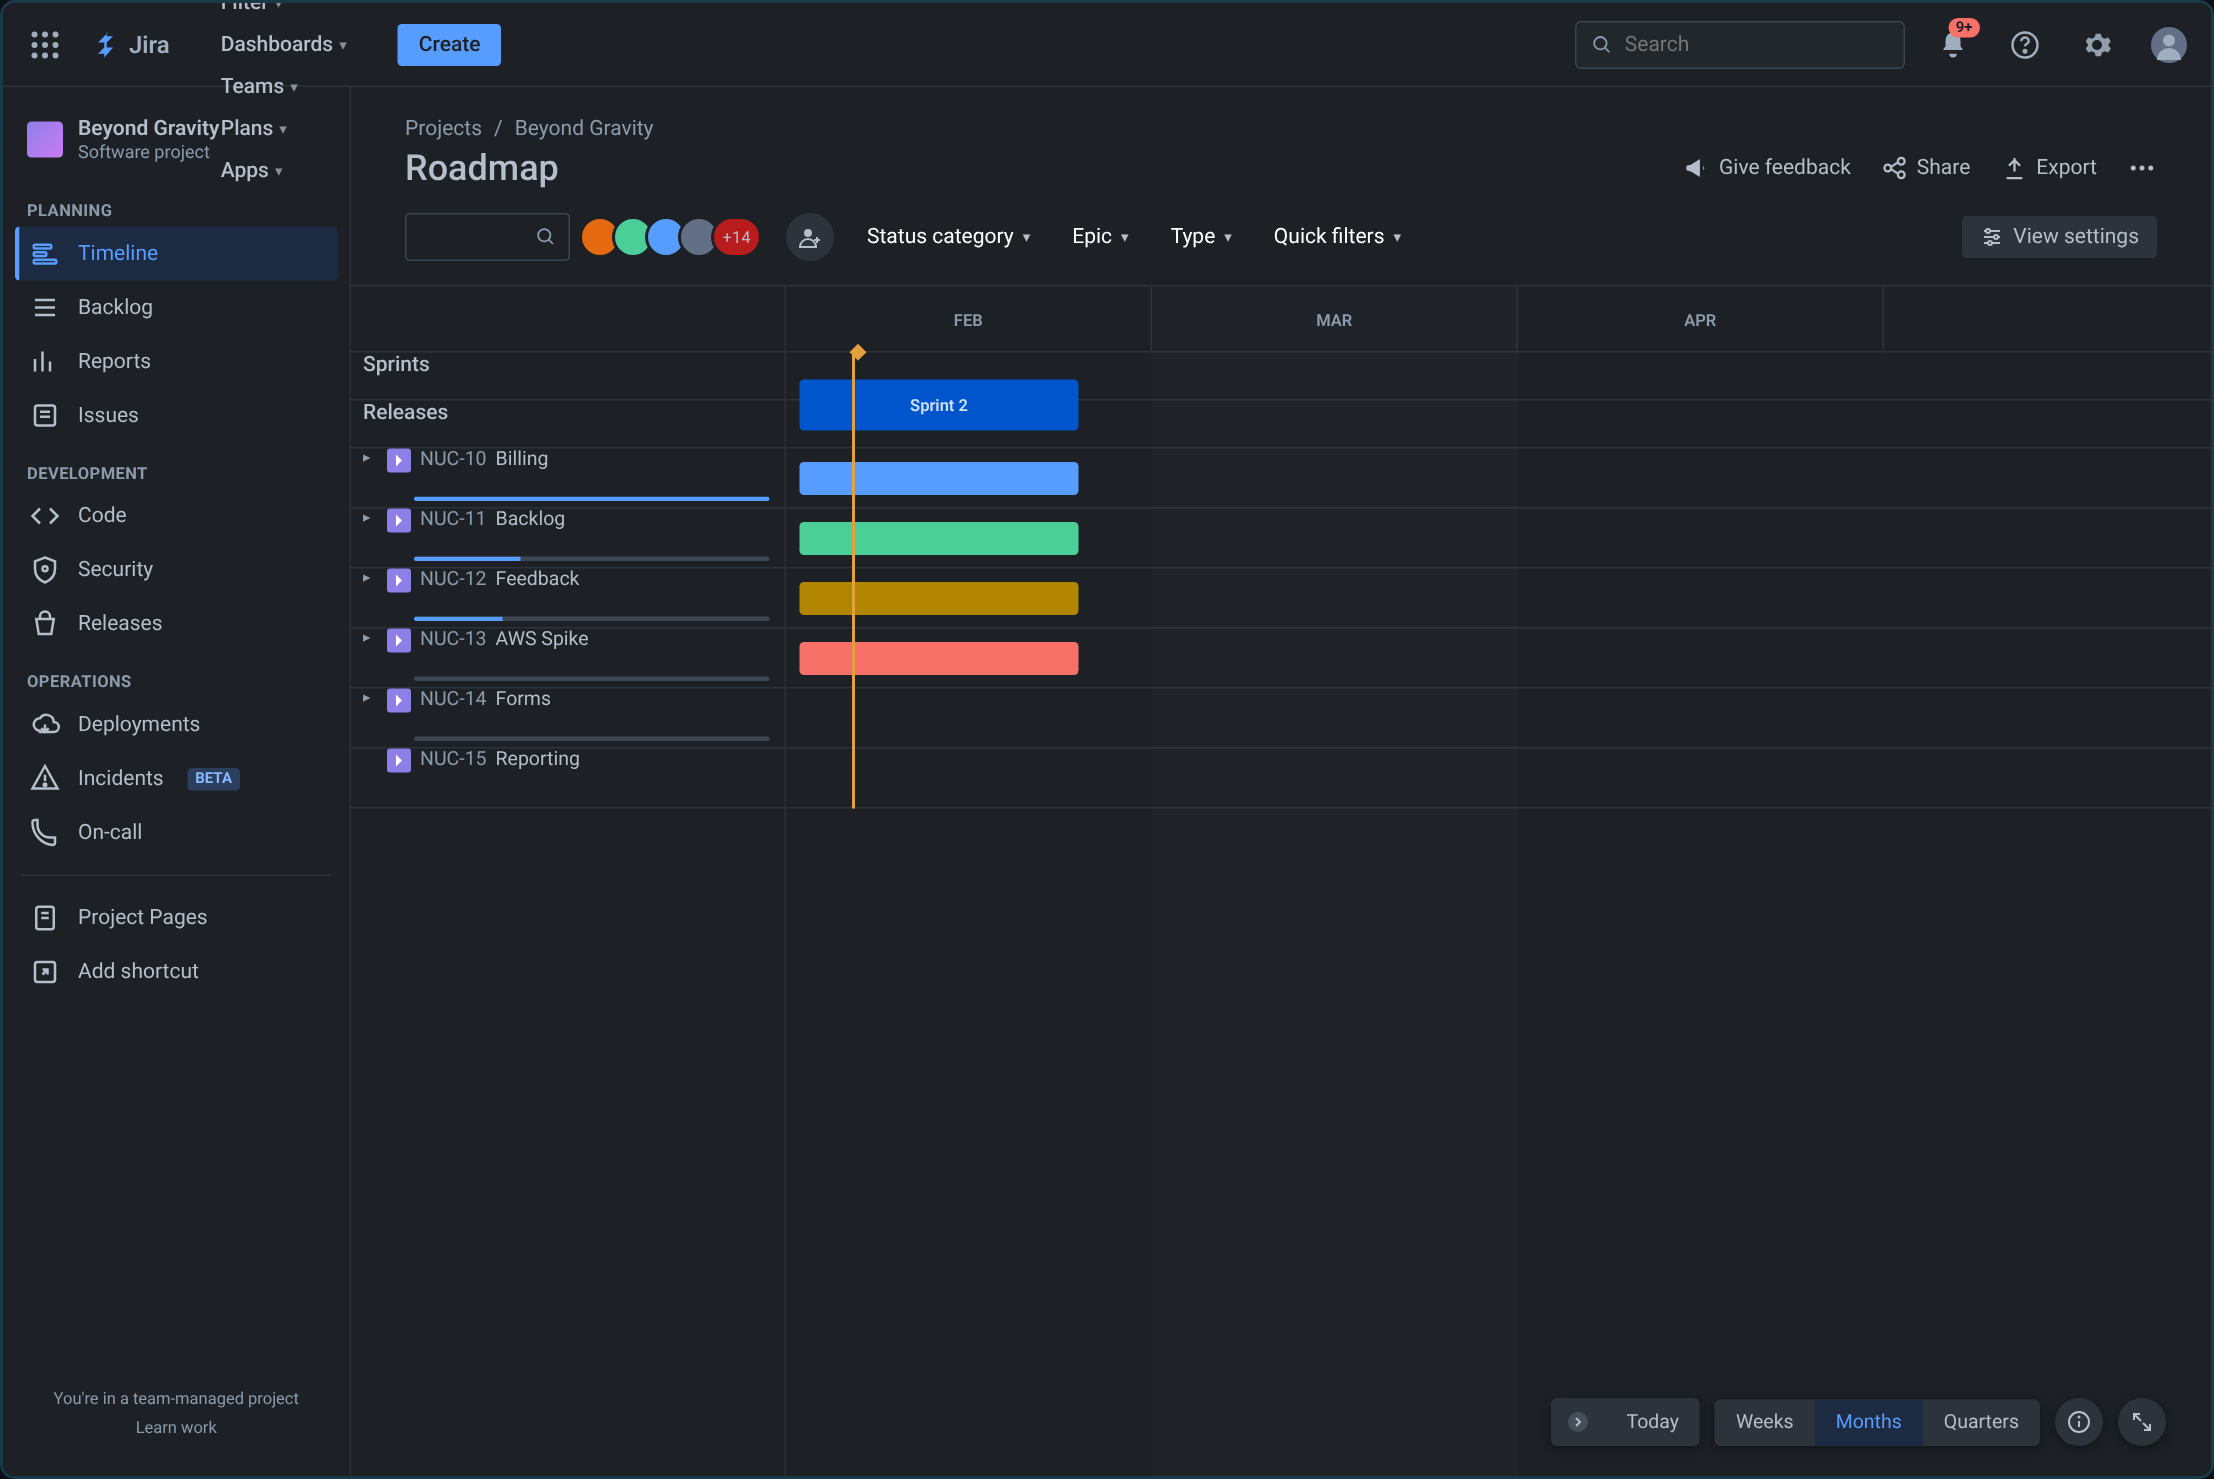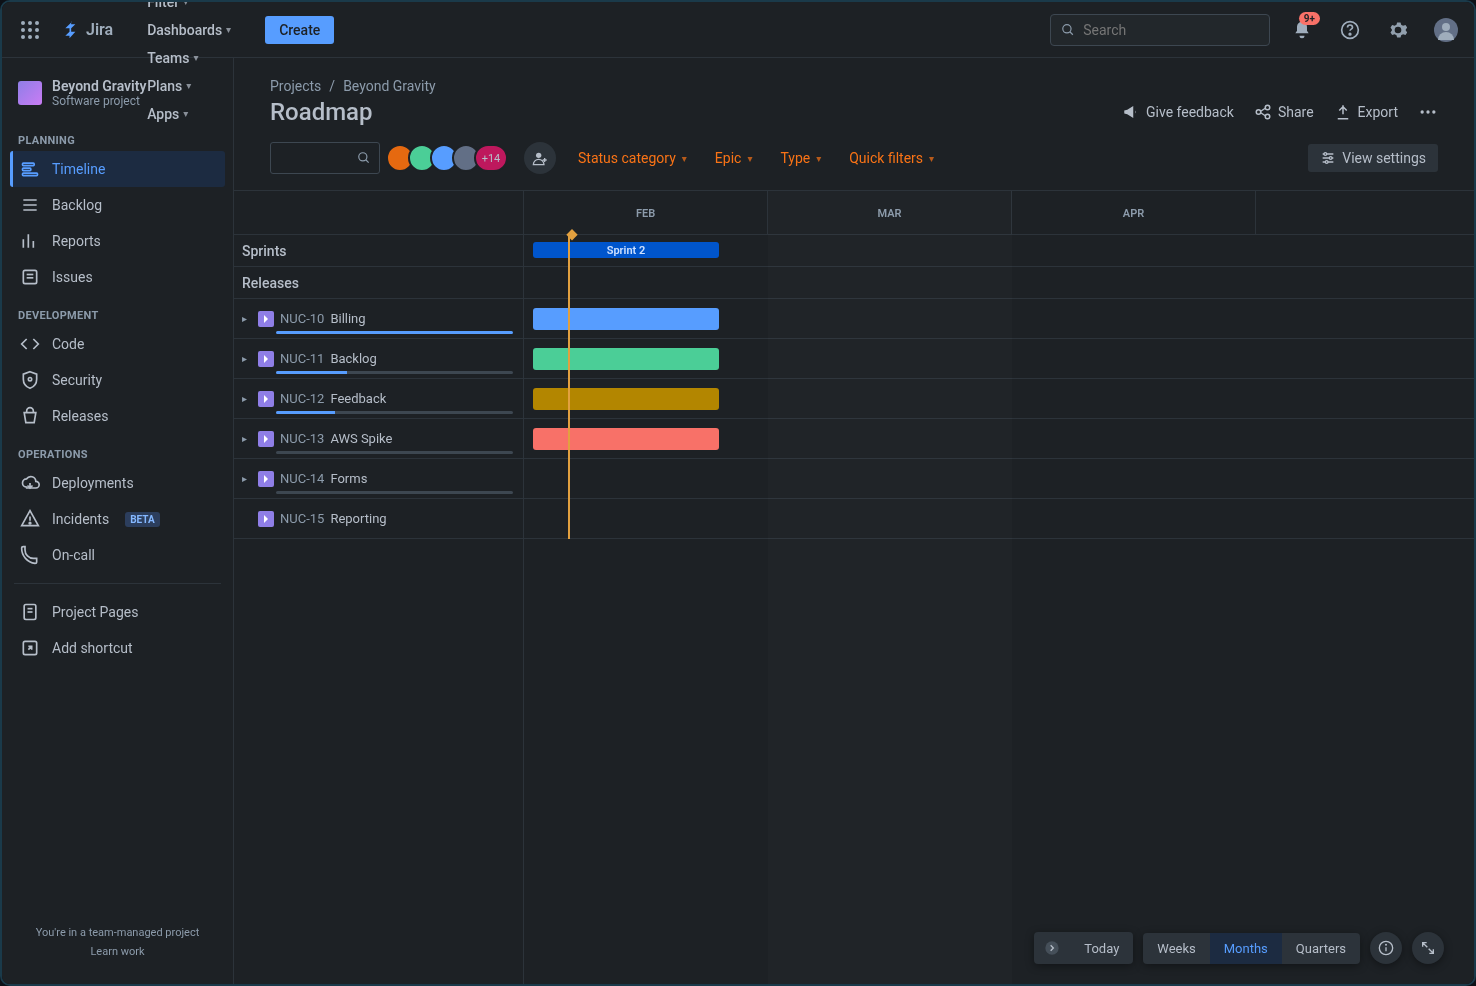--- a/index.html
+++ b/index.html
@@ -34,44 +34,44 @@
 .breadcrumb { padding:20px 36px 0; font-size:14px; color:#8c9bab; display:flex; gap:8px; }
 .page-header { display:flex; align-items:center; justify-content:space-between; padding:4px 36px 16px; }
 .page-title { font-size:24px; font-weight:500; color:#b6bec9; }
 .header-actions { display:flex; gap:20px; align-items:center; color:#b6bec9; font-size:14px; }
 .header-action { display:flex; align-items:center; gap:6px; cursor:pointer; }
 .toolbar { display:flex; align-items:center; gap:12px; padding:0 36px 16px; }
 .mini-search { width:110px; height:32px; border:1px solid #3d4751; border-radius:3px; display:flex; align-items:center; justify-content:flex-end; padding:0 8px; }
 .avatars { display:flex; }
 .avatar { width:28px; height:28px; border-radius:50%; border:2px solid #1d2125; margin-left:-6px; }
 .avatar.a1{background:#e56910} .avatar.a2{background:#4bce97} .avatar.a3{background:#579dff} .avatar.a4{background:#626f86}
-.avatar-count { width:34px; height:28px; border-radius:14px; background:#be185d; color:#b6bec9; font-size:11px; display:flex; align-items:center; justify-content:center; margin-left:-6px; border:2px solid #1d2125; }
+.avatar-count { width:34px; height:28px; border-radius:14px; background:#b91c1c; color:#b6bec9; font-size:11px; display:flex; align-items:center; justify-content:center; margin-left:-6px; border:2px solid #1d2125; }
 .add-person { width:32px; height:32px; border-radius:50%; background:#2c333a; display:flex; align-items:center; justify-content:center; margin-left:4px; cursor:pointer; }
-.filter-dd { display:flex; align-items:center; gap:6px; padding:6px 10px; font-size:14px; color:#f97316; cursor:pointer; }
+.filter-dd { display:flex; align-items:center; gap:6px; padding:6px 10px; font-size:14px; color:#ffffff; cursor:pointer; }
 .toolbar-spacer { flex:1; }
 .view-settings { background:#2c333a; border:none; color:#b6bec9; padding:6px 12px; font-size:14px; border-radius:3px; display:flex; align-items:center; gap:6px; cursor:pointer; }
 .timeline-wrap { flex:1; border-top:1px solid #2c333a; display:flex; overflow:hidden; position:relative; }
 .tl-left { width:290px; border-right:1px solid #2c333a; }
 .tl-right { flex:1; position:relative; overflow:hidden; }
 .tl-header-row { height:44px; border-bottom:1px solid #2c333a; display:flex; }
 .tl-month { flex:none; height:44px; display:flex; align-items:center; justify-content:center; font-size:11px; font-weight:600; color:#8c9bab; border-right:1px solid #2c333a; }
-.tl-row { height:32px; border-bottom:1px solid #2c333a; display:flex; align-items:center; padding:0 8px; font-size:14px; color:#b6bec9; }
+.tl-row { height:32px; border-bottom:1px solid #2c333a; display:flex; align-items:flex-start; padding:0 8px; font-size:14px; color:#b6bec9; }
 .tl-row.epic { height:40px; position:relative; }
 .row-label { font-weight:500; }
 .epic-expand { width:16px; color:#8c9bab; font-size:10px; cursor:pointer; }
 .epic-icon { width:16px; height:16px; background:#8f7ee7; border-radius:2px; display:flex; align-items:center; justify-content:center; margin-right:6px; }
 .epic-key { color:#8c9bab; margin-right:6px; font-size:13px; }
 .epic-title { color:#b6bec9; font-size:13px; }
 .progress-line { position:absolute; bottom:4px; left:42px; right:10px; height:3px; background:#3d4751; border-radius:2px; overflow:hidden; }
 .progress-fill { height:100%; background:#579dff; }
 .tl-right .tl-header-row { position:relative; }
 .tl-body { position:relative; }
 .today-line { position:absolute; top:0; bottom:0; width:2px; background:#e2a03f; z-index:5; }
 .today-marker { position:absolute; width:8px; height:8px; background:#e2a03f; transform:rotate(45deg) translate(-3px,-3px); z-index:6; }
-.sprint-bar { position:absolute; height:16px; background:#0055cc; border-radius:3px; color:#cce0ff; font-size:11px; font-weight:600; display:flex; align-items:center; justify-content:center; top:7px; }
+.sprint-bar { position:absolute; height:34px; background:#0055cc; border-radius:3px; color:#cce0ff; font-size:11px; font-weight:600; display:flex; align-items:center; justify-content:center; top:18px; }
 .epic-bar { position:absolute; height:22px; border-radius:3px; top:9px; }
 .shade { position:absolute; top:0; bottom:0; background:rgba(255,255,255,.015); }
 .bottom-controls { position:absolute; bottom:20px; right:30px; display:flex; gap:10px; align-items:center; }
 .range-group { display:flex; background:#2c333a; border-radius:4px; overflow:hidden; box-shadow:0 2px 8px rgba(0,0,0,.4); }
 .range-btn { padding:8px 14px; font-size:13px; color:#b6bec9; cursor:pointer; border:none; background:none; }
 .range-btn.active { background:#1c2b41; color:#579dff; }
 .range-btn.icon { width:36px; padding:8px 0; display:flex; align-items:center; justify-content:center; }
 .circle-btn { width:32px; height:32px; border-radius:50%; background:#2c333a; display:flex; align-items:center; justify-content:center; cursor:pointer; box-shadow:0 2px 8px rgba(0,0,0,.4); }
 svg { display:block; }
 </style>

